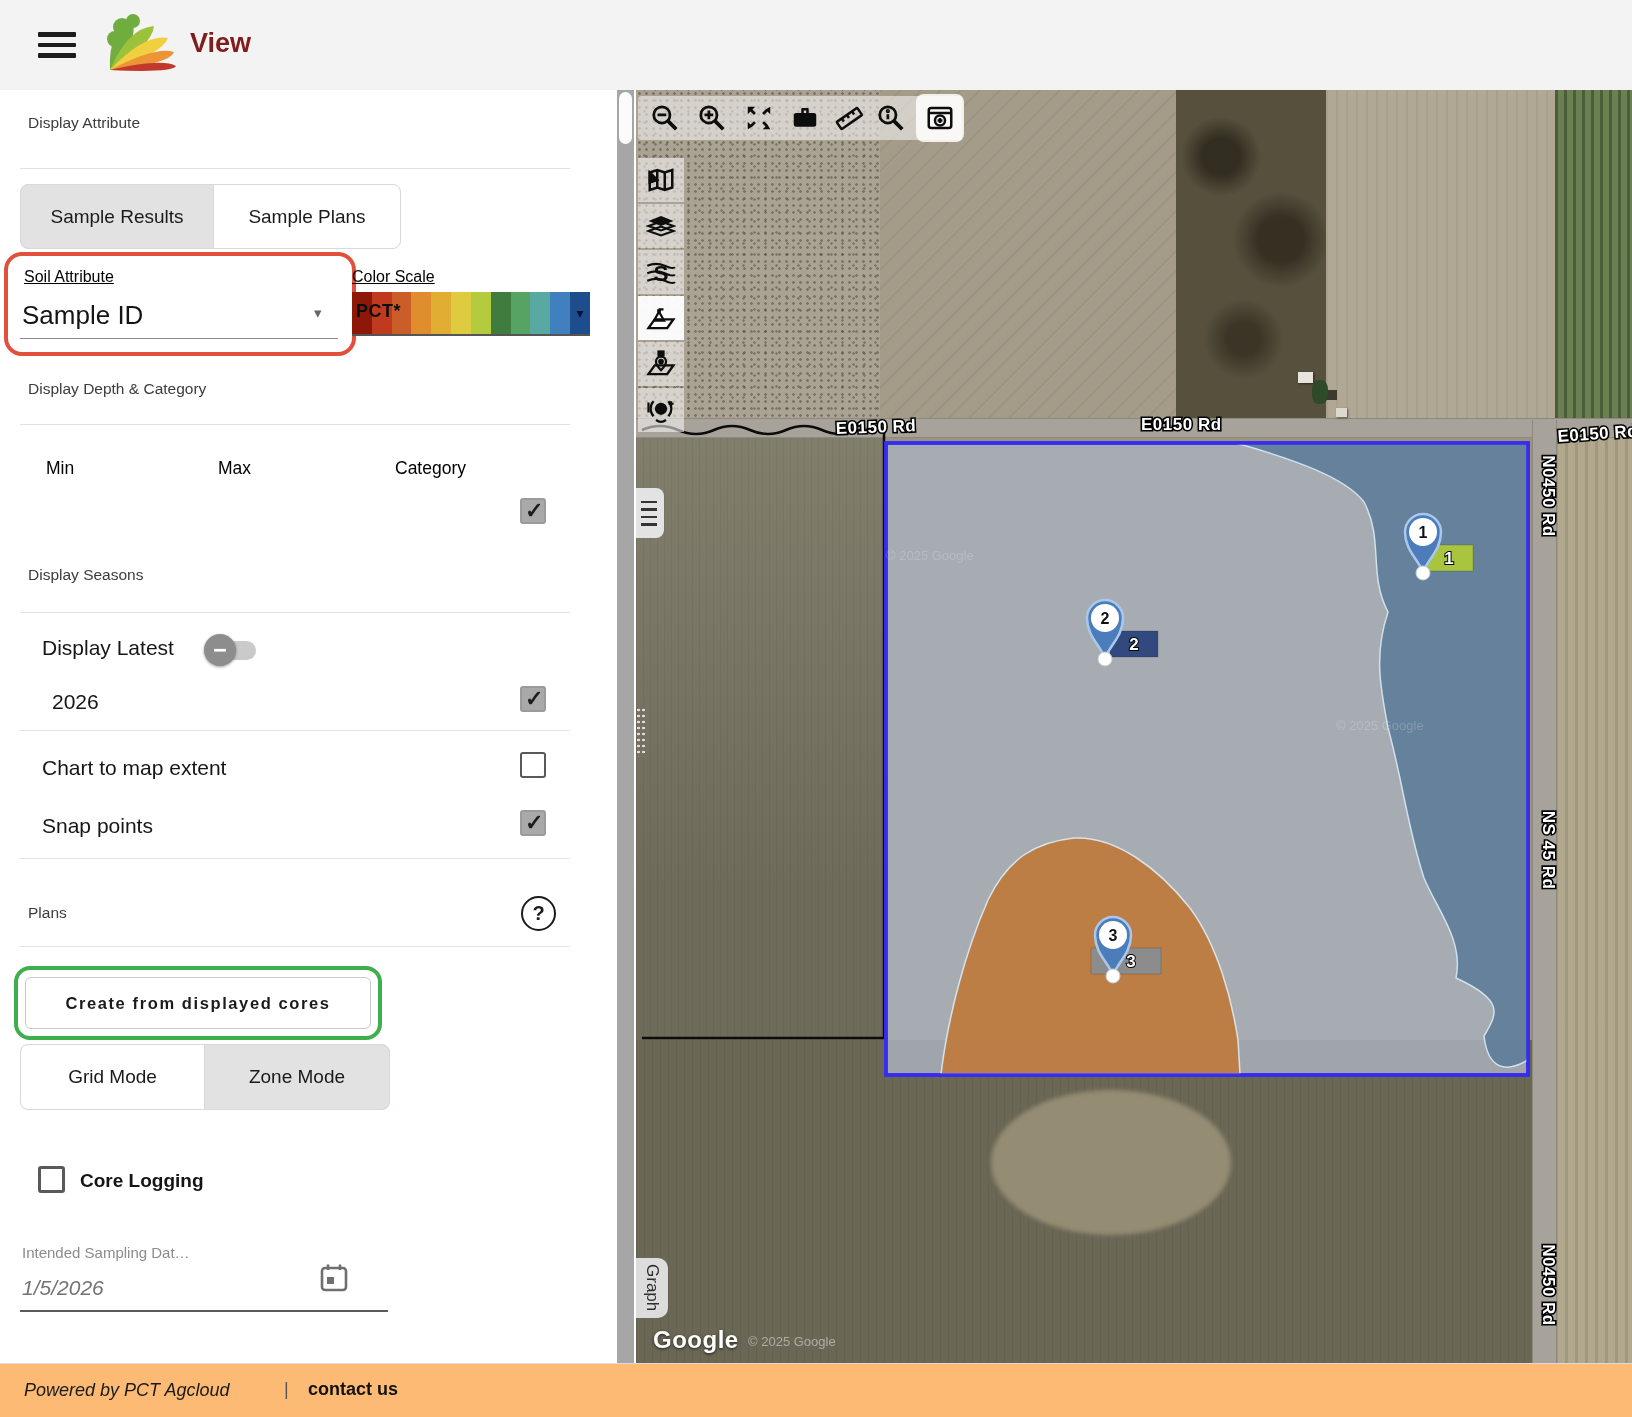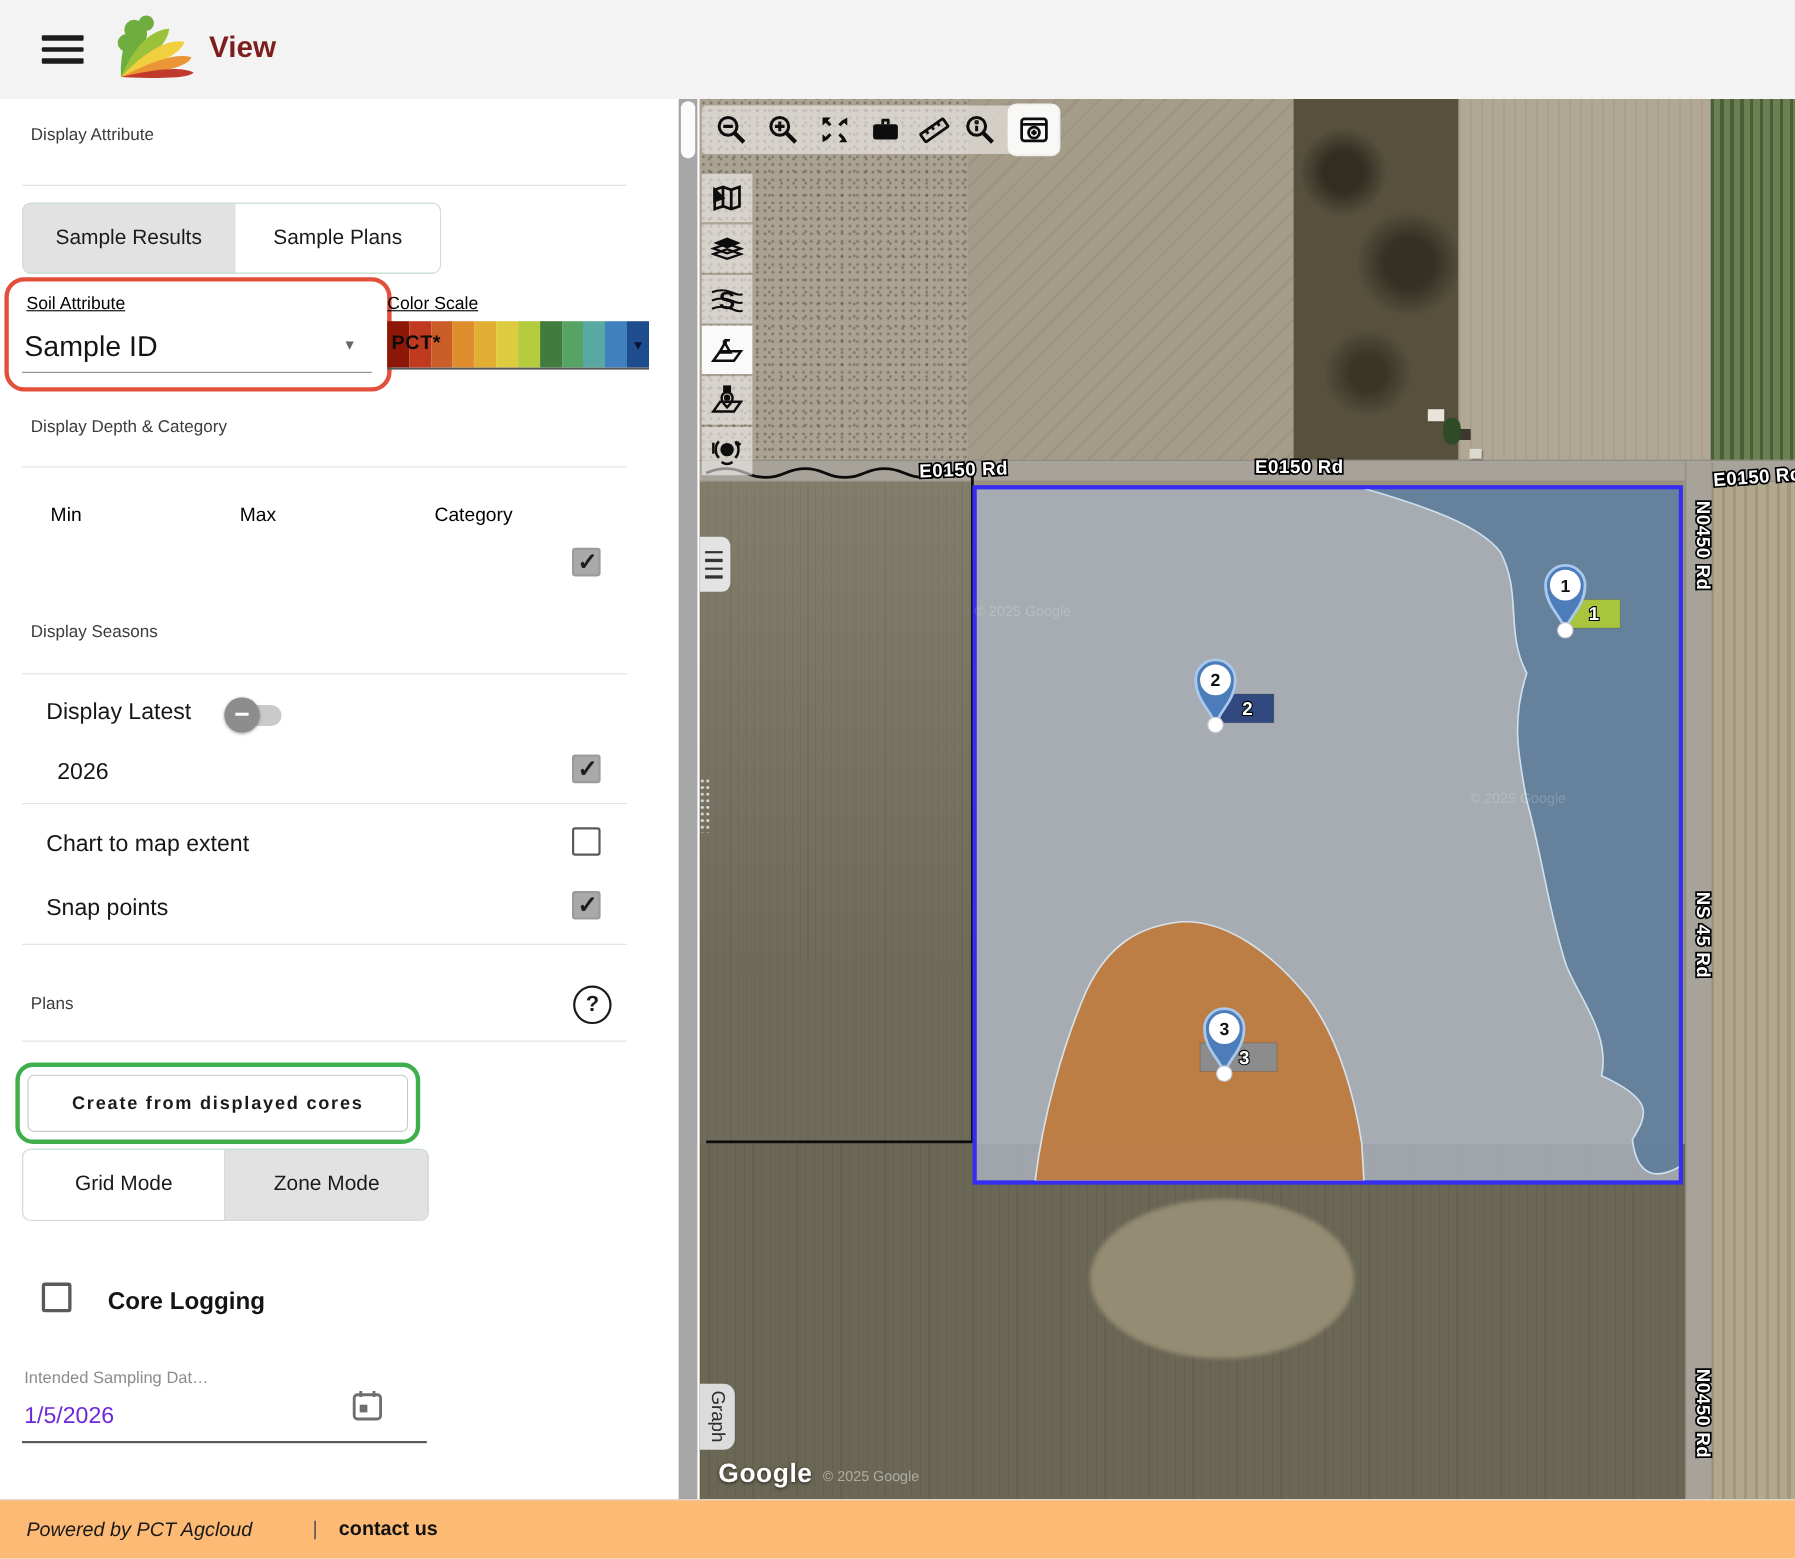--- a/index.html
+++ b/index.html
@@ -11,21 +11,21 @@
   #header{position:absolute;left:0;top:0;width:1632px;height:90px;background:#f3f3f3;}
   #burger{position:absolute;left:38px;top:32px;width:38px;height:26px;cursor:pointer;}
   #burger span{display:block;height:4.5px;background:#1c1c1c;border-radius:1px;margin-bottom:6px;}
   #logo{position:absolute;left:100px;top:12px;}
   #page-title{position:absolute;left:190px;top:28px;font-size:27px;font-weight:bold;color:#7f1d1d;}
 
   
   #sidebar{position:absolute;left:0;top:90px;width:617px;height:1273px;background:#fff;}
   .sect-label{position:absolute;font-size:15.5px;color:#3c3c3c;}
   .hr{position:absolute;left:20px;width:550px;height:1px;background:#e2e2e2;}
-  .tabgroup{position:absolute;display:flex;border:1px solid #d9d9d9;border-radius:8px;overflow:hidden;background:#86efac;}
+  .tabgroup{position:absolute;display:flex;border:1px solid #d9d9d9;border-radius:8px;overflow:hidden;background:#f0abfc;}
   .tabgroup .tab{display:flex;align-items:center;justify-content:center;font-size:19px;color:#1a1a1a;background:#fff;cursor:pointer;}
   .tabgroup .tab + .tab{border-left:1px solid #d9d9d9;}
   .tab.sel{background:#e2e2e2;}
 
   #red-box{position:absolute;left:4px;top:252px;width:344px;height:96px;border:4px solid #e2503b;border-radius:18px;}
   .field-label{position:absolute;font-size:16px;color:#000000;text-decoration:underline;}
   .field-value{position:absolute;font-size:26px;color:#141414;}
   .caret{position:absolute;font-size:15px;color:#666;}
   .underline{position:absolute;height:1px;background:#8a8a8a;}
 
@@ -45,23 +45,23 @@
   #toggle-knob{position:absolute;left:-2px;top:-7px;width:32px;height:32px;border-radius:50%;background:#8d8d8d;
                box-shadow:0 1px 3px rgba(0,0,0,.4);display:flex;align-items:center;justify-content:center;
                color:#fff;font-size:24px;font-weight:bold;line-height:0;}
   #help-icon{position:absolute;left:521px;top:896px;width:31px;height:31px;border:2.5px solid #1b1b1b;border-radius:50%;
              display:flex;align-items:center;justify-content:center;font-size:20px;font-weight:bold;color:#1b1b1b;cursor:pointer;}
 
   #green-box{position:absolute;left:14px;top:966px;width:360px;height:66px;border:4px solid #3fae4c;border-radius:16px;}
   #create-btn{position:absolute;left:7px;top:7px;right:7px;bottom:7px;background:#fff;border:1px solid #c8c8c8;border-radius:6px;
               font-size:16.5px;font-weight:bold;letter-spacing:1.6px;color:#1b1b1b;display:flex;align-items:center;justify-content:center;cursor:pointer;}
 
-  #core-label{position:absolute;left:98px;top:1170px;font-size:22px;font-weight:bold;color:#141414;}
+  #core-label{position:absolute;left:80px;top:1170px;font-size:19px;font-weight:bold;color:#141414;}
   #date-label{position:absolute;left:22px;top:1244px;font-size:15px;color:#8c8c8c;}
-  #date-value{position:absolute;left:22px;top:1276px;font-size:21px;color:#6d28d9;}
+  #date-value{position:absolute;left:22px;top:1276px;font-size:21px;color:#737373;font-style:italic;}
   #date-underline{position:absolute;left:20px;top:1310px;width:368px;height:2px;background:#5a5a5a;}
 
   
   #vscroll{position:absolute;left:617px;top:90px;width:17px;height:1273px;background:#a6a6a6;}
   #vscroll-thumb{position:absolute;left:2px;top:2px;width:13px;height:52px;background:#fbfbfb;border-radius:7px;cursor:grab;}
 
   
   #footer{position:absolute;left:0;top:1363px;width:1632px;height:54px;background:#fdba74;border-top:1px solid #dcdcdc;}
   #powered{position:absolute;left:24px;top:16px;font-size:18px;font-style:italic;color:#1a1a1a;}
   #footer-sep{position:absolute;left:284px;top:15px;font-size:18px;color:#555;}

